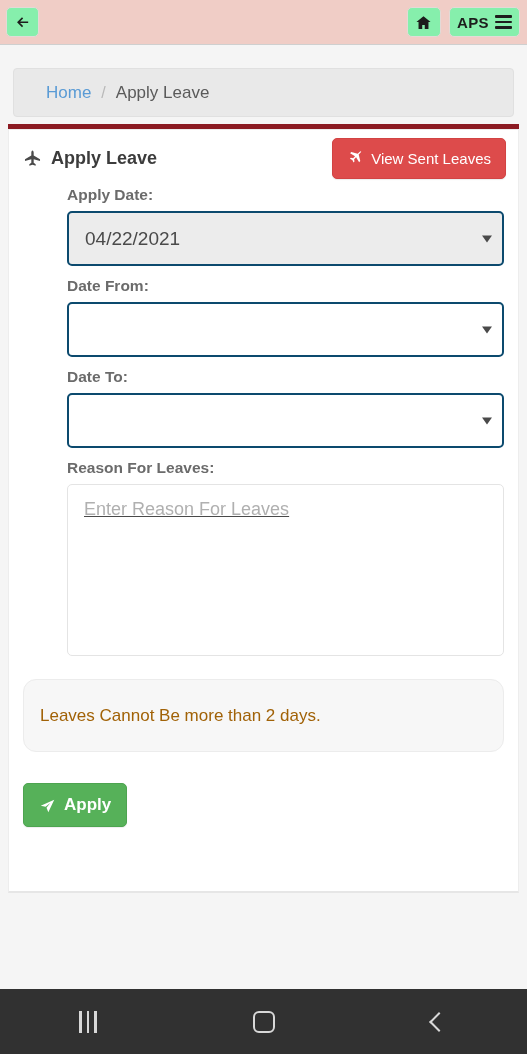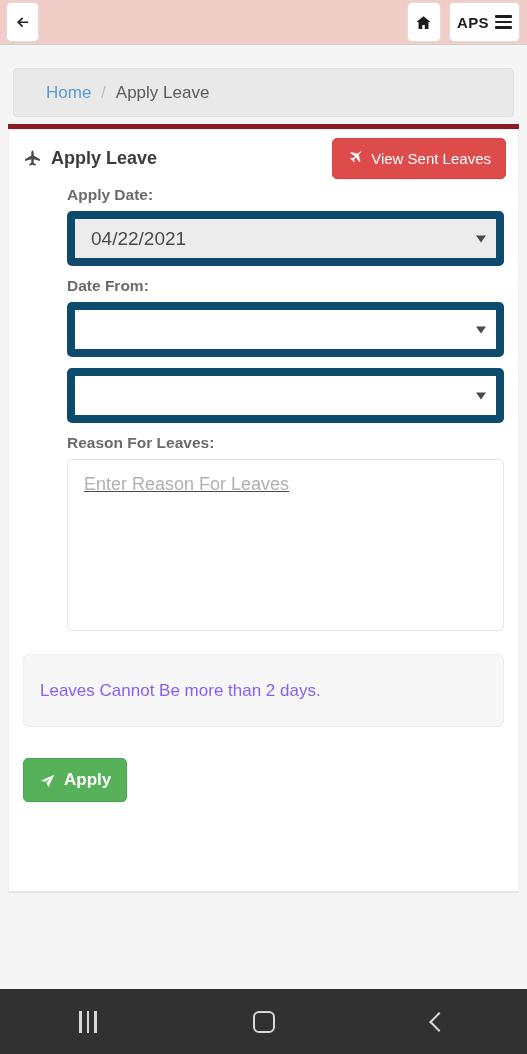--- a/index.html
+++ b/index.html
@@ -12,24 +12,24 @@
   .screen { position: relative; width: 527px; height: 1054px; background: #f5f5f5; }
 
   
   .topbar {
     position: absolute; top: 0; left: 0; width: 527px; height: 45px;
     background: #f0cdc6;
     display: flex; align-items: center;
     border-bottom: 1px solid #cfcfcf;
   }
   .tb-btn {
-    background: #ffffff;
+    background: #86efac;
     border: 1px solid #e3dad7;
     border-radius: 5px;
-    height: 40px;
+    height: 30px;
     display: flex; align-items: center; justify-content: center;
     cursor: pointer;
   }
   .tb-back { width: 33px; margin-left: 6px; }
   .tb-home { width: 34px; margin-left: auto; }
   .tb-menu { min-width: 56px; margin-left: 8px; margin-right: 7px; padding: 0 7px; gap: 6px; }
   .tb-menu-label { font-size: 15px; font-weight: 700; color: #1d1d1d; letter-spacing: .4px; }
   .hamb { display: inline-flex; flex-direction: column; gap: 3px; }
   .hamb i { display: block; width: 17px; height: 2.6px; background: #1d1d1d; border-radius: 1px; }
 
@@ -84,21 +84,21 @@
 
   .flabel {
     font-size: 15.5px; font-weight: 700; color: #6b6b6b;
     margin-bottom: 7px; display: block;
   }
   .fgroup { margin-bottom: 11px; padding-left: 44px; }
 
   .selbox {
     position: relative;
     width: 100%; height: 55px;
-    border: 8px solid #0c4a6e;
+    border: 2px solid #0c4a6e;
     border-radius: 5px;
     background: #ffffff;
     display: flex; align-items: center;
     padding: 0 28px 0 16px;
     cursor: pointer;
   }
   .selbox.disabled { background: #ececec; }
   .selval { font-size: 19px; color: #4a4a4a; }
   .caret {
     position: absolute; right: 10px; top: 50%; transform: translateY(-50%);
@@ -121,25 +121,25 @@
     outline: none;
     text-decoration: underline;
   }
   .tarea::placeholder { color: #b0b0b0; }
 
   .note {
     margin-top: 19px;
     width: 100%; height: 73px;
     background: #f7f7f7;
     border: 1px solid #ececec;
-    border-radius: 6px;
+    border-radius: 13px;
     display: flex; align-items: center;
     padding: 0 16px;
     font-size: 17px;
-    color: #8b5cf6;
+    color: #a16207;
   }
 
   .btn-apply {
     margin-top: 31px;
     background: #56b159;
     border: 1px solid #4da450;
     border-radius: 5px;
     color: #fff;
     font-size: 17px;
     height: 44px;
@@ -242,20 +242,21 @@
       <div class="fgroup">
         <span class="flabel">Date From:</span>
         <div class="selbox">
           <span class="selval"></span>
           <span class="caret"></span>
         </div>
       </div>
 
       
       <div class="fgroup">
+        <span class="flabel">Date To:</span>
         <div class="selbox">
           <span class="selval"></span>
           <span class="caret"></span>
         </div>
       </div>
 
       
       <div class="fgroup">
         <span class="flabel">Reason For Leaves:</span>
         <textarea class="tarea" placeholder="Enter Reason For Leaves" style=""></textarea>

